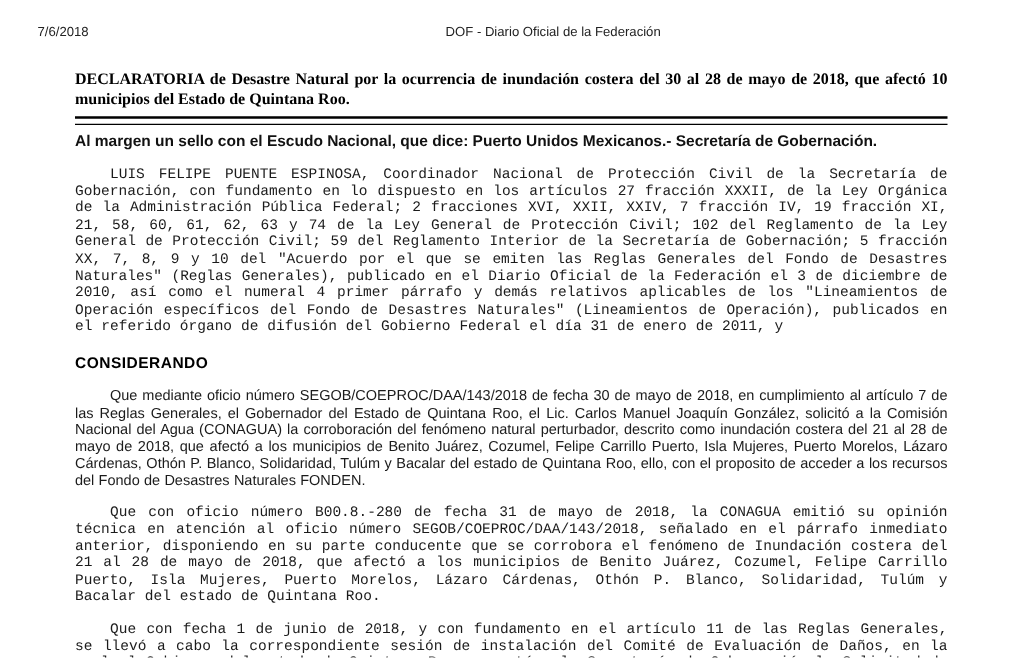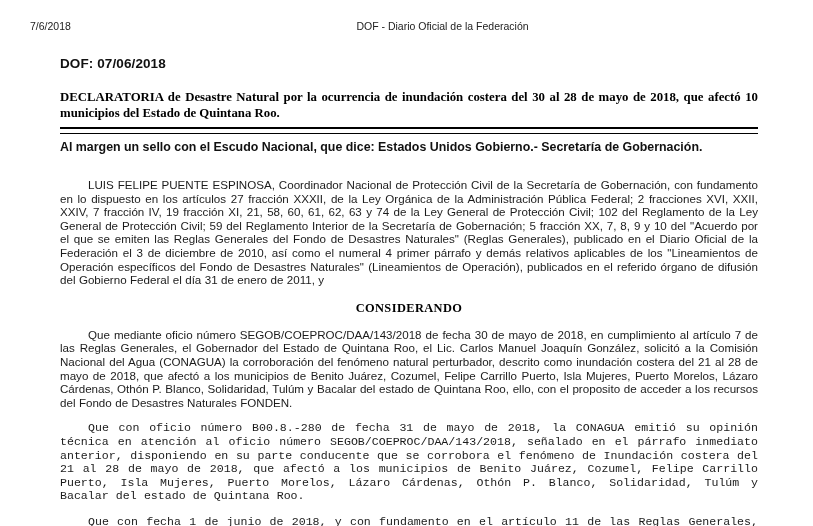--- a/index.html
+++ b/index.html
@@ -104,53 +104,52 @@
     line-height: 13.6px;
     text-align: justify;
     text-align-last: left;
     color: #1b1b1b;
     margin: 0;
     text-indent: 28px;
     word-spacing: 0.2px;
   }
   .para + .para { margin-top: 12px; font-family: Liberation Mono, monospace; }
 
-  .gap-before-body { margin-top: 23px; }
+  .gap-before-body { margin-top: 12px; font-family: Liberation Mono, monospace; }
 
   .considerando {
-    font-family: Liberation Serif, serif;
+    font-family: Liberation Sans, sans-serif;
     font-weight: bold;
     font-size: 12.4px;
     line-height: 15px;
-    text-align: center;
+    text-align: left;
     letter-spacing: 0.4px;
     color: #000;
     margin: 14px 0 12px 0;
   }
 </style>
 </head>
 <body>
 
 <div class="page">
 
   <div class="print-header">
     <span class="hdr-date">7/6/2018</span>
     <span class="hdr-title">DOF - Diario Oficial de la Federación</span>
   </div>
 
   <div class="doc">
 
-    <p class="dof-line">DOF: 07/06/2018</p>
 
     <p class="decl-title">DECLARATORIA de Desastre Natural por la ocurrencia de inundación costera del 30 al 28 de mayo de 2018, que afectó 10 municipios del Estado de Quintana Roo.</p>
 
     <hr class="rule-thick">
     <hr class="rule-thin">
 
-    <p class="margen-line">Al margen un sello con el Escudo Nacional, que dice: Estados Unidos Gobierno.- Secretaría de Gobernación.</p>
+    <p class="margen-line">Al margen un sello con el Escudo Nacional, que dice: Puerto Unidos Mexicanos.- Secretaría de Gobernación.</p>
 
     <p class="para gap-before-body">LUIS FELIPE PUENTE ESPINOSA, Coordinador Nacional de Protección Civil de la Secretaría de Gobernación, con fundamento en lo dispuesto en los artículos 27 fracción XXXII, de la Ley Orgánica de la Administración Pública Federal; 2 fracciones XVI, XXII, XXIV, 7 fracción IV, 19 fracción XI, 21, 58, 60, 61, 62, 63 y 74 de la Ley General de Protección Civil; 102 del Reglamento de la Ley General de Protección Civil; 59 del Reglamento Interior de la Secretaría de Gobernación; 5 fracción XX, 7, 8, 9 y 10 del "Acuerdo por el que se emiten las Reglas Generales del Fondo de Desastres Naturales" (Reglas Generales), publicado en el Diario Oficial de la Federación el 3 de diciembre de 2010, así como el numeral 4 primer párrafo y demás relativos aplicables de los "Lineamientos de Operación específicos del Fondo de Desastres Naturales" (Lineamientos de Operación), publicados en el referido órgano de difusión del Gobierno Federal el día 31 de enero de 2011, y</p>
 
     <p class="considerando">CONSIDERANDO</p>
 
     <p class="para">Que mediante oficio número SEGOB/COEPROC/DAA/143/2018 de fecha 30 de mayo de 2018, en cumplimiento al artículo 7 de las Reglas Generales, el Gobernador del Estado de Quintana Roo, el Lic. Carlos Manuel Joaquín González, solicitó a la Comisión Nacional del Agua (CONAGUA) la corroboración del fenómeno natural perturbador, descrito como inundación costera del 21 al 28 de mayo de 2018, que afectó a los municipios de Benito Juárez, Cozumel, Felipe Carrillo Puerto, Isla Mujeres, Puerto Morelos, Lázaro Cárdenas, Othón P. Blanco, Solidaridad, Tulúm y Bacalar del estado de Quintana Roo, ello, con el proposito de acceder a los recursos del Fondo de Desastres Naturales FONDEN.</p>
 
     <p class="para">Que con oficio número B00.8.-280 de fecha 31 de mayo de 2018, la CONAGUA emitió su opinión técnica en atención al oficio número SEGOB/COEPROC/DAA/143/2018, señalado en el párrafo inmediato anterior, disponiendo en su parte conducente que se corrobora el fenómeno de Inundación costera del 21 al 28 de mayo de 2018, que afectó a los municipios de Benito Juárez, Cozumel, Felipe Carrillo Puerto, Isla Mujeres, Puerto Morelos, Lázaro Cárdenas, Othón P. Blanco, Solidaridad, Tulúm y Bacalar del estado de Quintana Roo.</p>
 
     <p class="para">Que con fecha 1 de junio de 2018, y con fundamento en el artículo 11 de las Reglas Generales, se llevó a cabo la correspondiente sesión de instalación del Comité de Evaluación de Daños, en la cual el Gobierno del estado de Quintana Roo presentó a la Secretaría de Gobernación la Solicitud de Declaratoria de Desastre Natural respectiva.</p>

